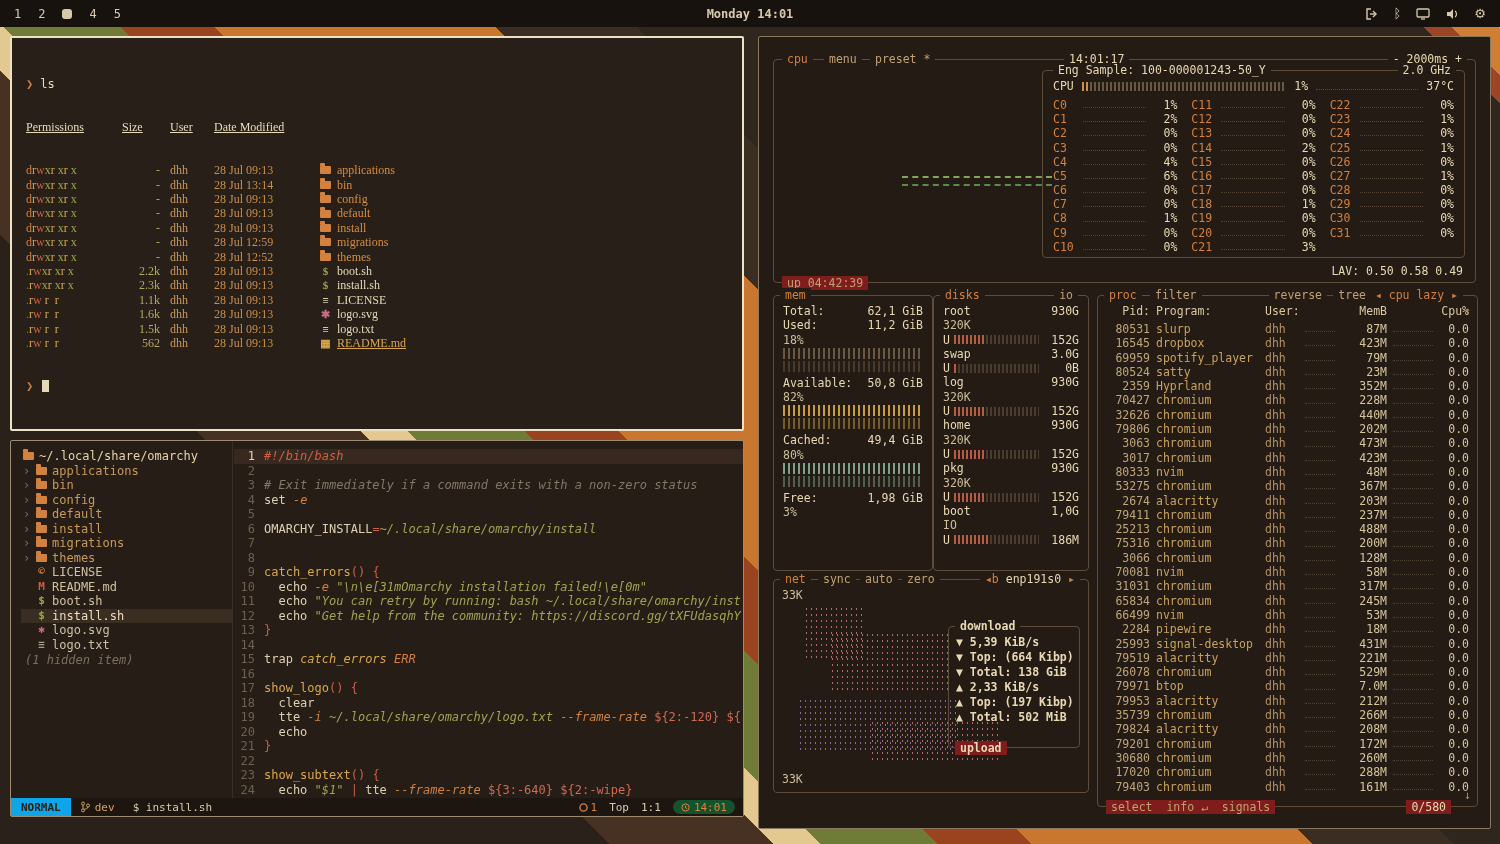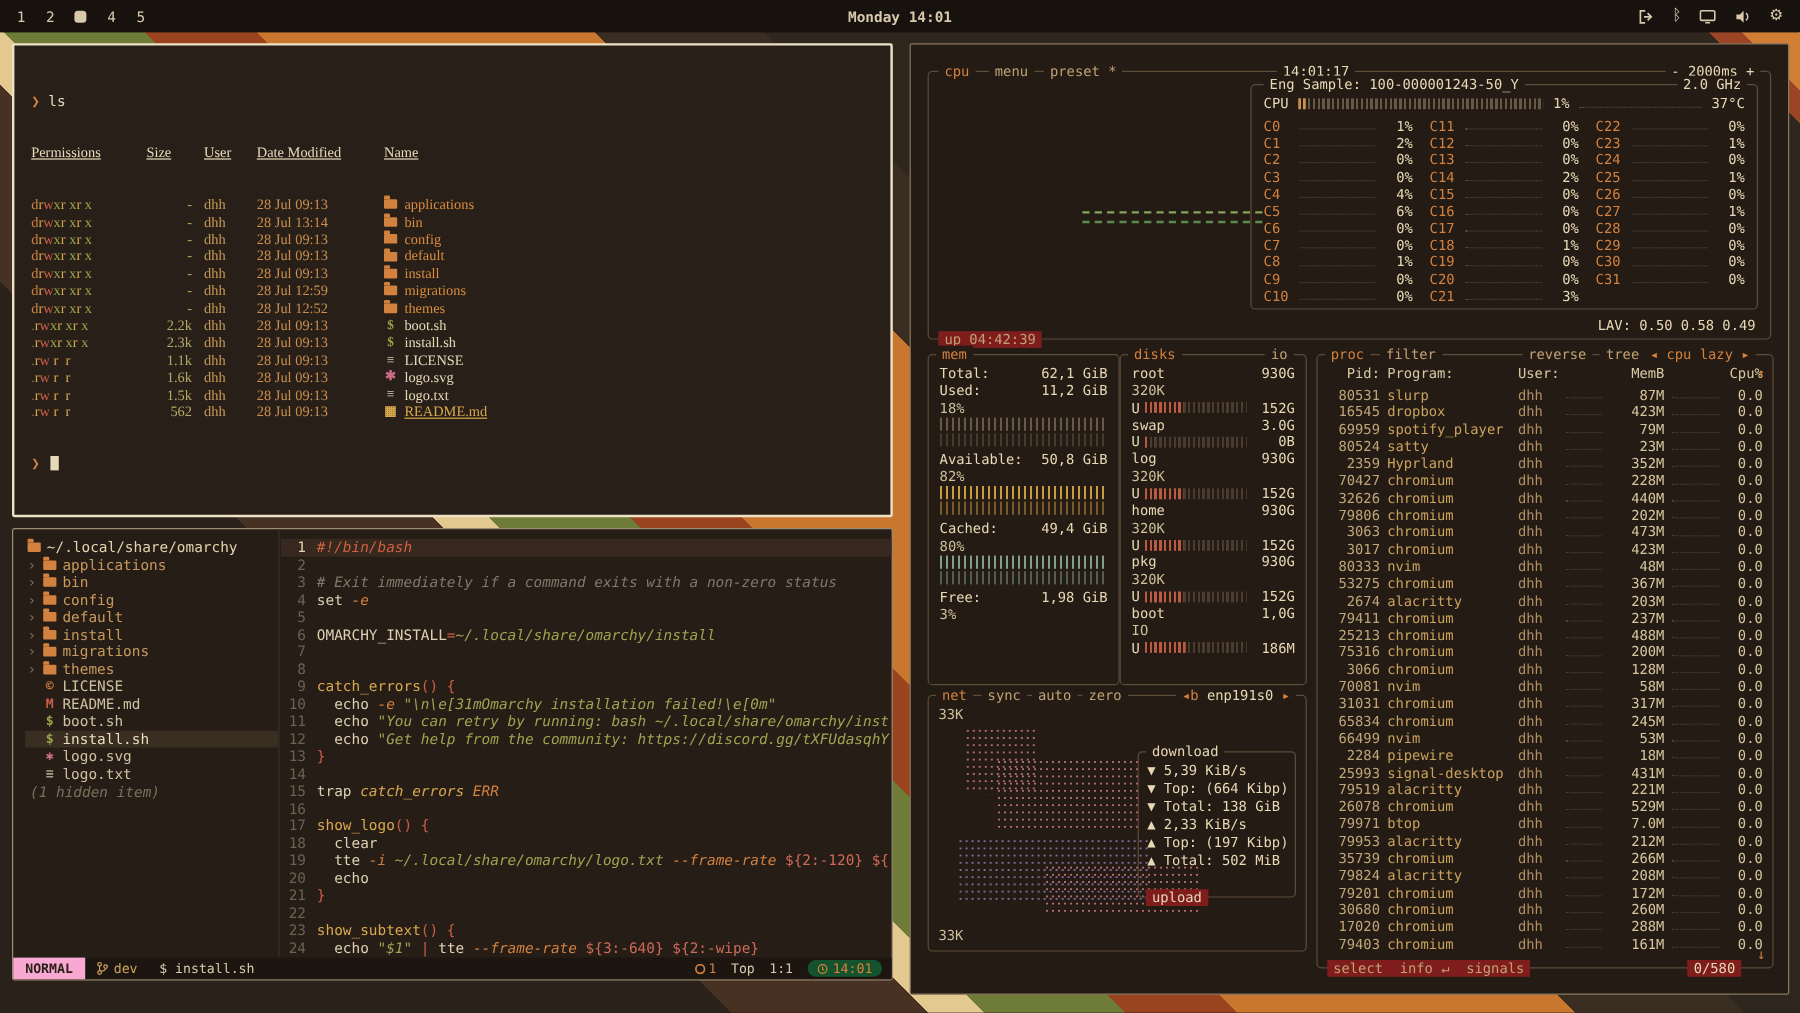--- a/index.html
+++ b/index.html
@@ -67,21 +67,21 @@
   .c-cm{color:#837768;font-style:italic;}
   .c-str{color:#a0a351;font-style:italic;}
   .c-flag{color:#d2813e;font-style:italic;}
   .c-fn{color:#d9a84e;}
   .c-fnit{color:#d9a84e;font-style:italic;}
   .c-red{color:#cc5f45;}
   .c-var{color:#cf6a55;}
   .c-path{color:#a0a351;font-style:italic;}
   .c-txt{color:#ddd0b2;}
   .statusbar{position:absolute;left:0;right:0;bottom:0;height:18px;background:#1c1510;display:flex;align-items:center;font-size:11px;color:#cfa35f;}
-  .sb-mode{background:#f9a8d4;color:#2a2016;font-weight:bold;padding:0 10px;height:100%;display:flex;align-items:center;}
+  .sb-mode{background:#0ea5e9;color:#2a2016;font-weight:bold;padding:0 10px;height:100%;display:flex;align-items:center;}
   .sb-seg{padding:0 9px;display:flex;align-items:center;gap:5px;}
   .sb-file{color:#d8cbad;}
   .sb-right{margin-left:auto;display:flex;align-items:center;gap:12px;padding-right:8px;}
   .sb-mark{color:#d2813e;display:flex;gap:3px;align-items:center;}
   .sb-clock{background:#14532d;color:#e0803c;border-radius:9px;height:14px;display:flex;align-items:center;gap:4px;padding:0 8px;}
   
   #win-btop{font-size:11.5px;line-height:14.3px;}
   .bbox{position:absolute;border:1px solid #5c4c39;border-radius:4px;}
   .btit{position:absolute;top:-8px;background:#241b15;padding:0 5px;white-space:pre;}
   .bfoot{position:absolute;bottom:-8px;background:#7f1d1d;padding:0 5px;white-space:pre;}
@@ -115,21 +115,21 @@
   .bar-teal{--tc:#7fa18b;}
   #box-disks{left:174px;top:258px;width:156px;height:276px;padding:8px 9px;}
   .dline{display:flex;justify-content:space-between;height:14.3px;color:#e8d9b4;}
   .dio{height:14.3px;color:#cdbf9a;}
   .dmet{display:flex;align-items:center;height:14.3px;color:#e8d9b4;gap:4px;}
   .meter{flex:1;height:9px;background:repeating-linear-gradient(90deg,#4a3d30 0 2px,transparent 2px 4px);position:relative;}
   .meter i{position:absolute;left:0;top:0;bottom:0;background:repeating-linear-gradient(90deg,#bb5a42 0 2px,transparent 2px 4px);}
   .dused{width:36px;text-align:right;}
   #box-net{left:14px;top:542px;width:316px;height:214px;}
   .netscale{position:absolute;left:8px;color:#cdbf9a;}
-  #net-info{position:absolute;right:8px;top:46px;width:132px;height:122px;border:1px solid #5c4c39;border-radius:4px;padding:8px 7px 4px 7px;}
+  #net-info{position:absolute;right:8px;top:46px;width:132px;height:122px;border:1px solid #5c4c39;border-radius:4px;padding:8px 7px 4px 7px;font-weight:bold;}
   #net-info div{height:15px;color:#e8d9b4;white-space:pre;}
   .ng{position:absolute;background-image:radial-gradient(circle,#b56b72 0.9px,transparent 1.1px);background-size:5px 6px;}
   .ng.purple{background-image:radial-gradient(circle,#8a6a9a 0.9px,transparent 1.1px);}
   #box-proc{left:338px;top:258px;width:381px;height:512px;}
   .prochead{display:grid;grid-template-columns:44px 1fr 34px 30px 46px 40px 30px;column-gap:6px;padding:8px 8px 0 8px;color:#d8c9a4;height:24px;}
   .prochead .r{text-align:right;}
   #proc-rows{position:absolute;left:8px;right:8px;top:26px;bottom:14px;overflow:hidden;}
   .prow{display:grid;grid-template-columns:44px 1fr 34px 30px 46px 40px 30px;column-gap:6px;height:14.3px;align-items:center;}
   .prow .pid{color:#bfa679;text-align:right;}
   .prow .prg{color:#c9a25d;overflow:hidden;}
@@ -186,21 +186,20 @@
   <div class="termpad">
     <div class="promptline">
       <span class="psym">❯</span>
       <span class="pcmd">ls</span>
     </div>
     <div class="ls-head">
       <span>Permissions</span>
       <span>Size</span>
       <span>User</span>
       <span>Date Modified</span>
-      <span>Name</span>
     </div>
     <div id="ls-rows"><div class="ls-row"><span class="ls-perm"><span style="color: rgb(210, 129, 62);">d</span><span style="color: rgb(217, 168, 78);">r</span><span style="color: rgb(204, 95, 69);">w</span><span style="color: rgb(154, 166, 72);">x</span><span style="color: rgb(217, 168, 78);">r</span><span> </span><span style="color: rgb(154, 166, 72);">x</span><span style="color: rgb(217, 168, 78);">r</span><span> </span><span style="color: rgb(154, 166, 72);">x</span></span><span class="ls-size">-</span><span class="ls-user">dhh</span><span class="ls-date">28 Jul 09:13</span><span class="ls-name name-dir"><span class="ic-folder"></span><span>applications</span></span></div><div class="ls-row"><span class="ls-perm"><span style="color: rgb(210, 129, 62);">d</span><span style="color: rgb(217, 168, 78);">r</span><span style="color: rgb(204, 95, 69);">w</span><span style="color: rgb(154, 166, 72);">x</span><span style="color: rgb(217, 168, 78);">r</span><span> </span><span style="color: rgb(154, 166, 72);">x</span><span style="color: rgb(217, 168, 78);">r</span><span> </span><span style="color: rgb(154, 166, 72);">x</span></span><span class="ls-size">-</span><span class="ls-user">dhh</span><span class="ls-date">28 Jul 13:14</span><span class="ls-name name-dir"><span class="ic-folder"></span><span>bin</span></span></div><div class="ls-row"><span class="ls-perm"><span style="color: rgb(210, 129, 62);">d</span><span style="color: rgb(217, 168, 78);">r</span><span style="color: rgb(204, 95, 69);">w</span><span style="color: rgb(154, 166, 72);">x</span><span style="color: rgb(217, 168, 78);">r</span><span> </span><span style="color: rgb(154, 166, 72);">x</span><span style="color: rgb(217, 168, 78);">r</span><span> </span><span style="color: rgb(154, 166, 72);">x</span></span><span class="ls-size">-</span><span class="ls-user">dhh</span><span class="ls-date">28 Jul 09:13</span><span class="ls-name name-dir"><span class="ic-folder"></span><span>config</span></span></div><div class="ls-row"><span class="ls-perm"><span style="color: rgb(210, 129, 62);">d</span><span style="color: rgb(217, 168, 78);">r</span><span style="color: rgb(204, 95, 69);">w</span><span style="color: rgb(154, 166, 72);">x</span><span style="color: rgb(217, 168, 78);">r</span><span> </span><span style="color: rgb(154, 166, 72);">x</span><span style="color: rgb(217, 168, 78);">r</span><span> </span><span style="color: rgb(154, 166, 72);">x</span></span><span class="ls-size">-</span><span class="ls-user">dhh</span><span class="ls-date">28 Jul 09:13</span><span class="ls-name name-dir"><span class="ic-folder"></span><span>default</span></span></div><div class="ls-row"><span class="ls-perm"><span style="color: rgb(210, 129, 62);">d</span><span style="color: rgb(217, 168, 78);">r</span><span style="color: rgb(204, 95, 69);">w</span><span style="color: rgb(154, 166, 72);">x</span><span style="color: rgb(217, 168, 78);">r</span><span> </span><span style="color: rgb(154, 166, 72);">x</span><span style="color: rgb(217, 168, 78);">r</span><span> </span><span style="color: rgb(154, 166, 72);">x</span></span><span class="ls-size">-</span><span class="ls-user">dhh</span><span class="ls-date">28 Jul 09:13</span><span class="ls-name name-dir"><span class="ic-folder"></span><span>install</span></span></div><div class="ls-row"><span class="ls-perm"><span style="color: rgb(210, 129, 62);">d</span><span style="color: rgb(217, 168, 78);">r</span><span style="color: rgb(204, 95, 69);">w</span><span style="color: rgb(154, 166, 72);">x</span><span style="color: rgb(217, 168, 78);">r</span><span> </span><span style="color: rgb(154, 166, 72);">x</span><span style="color: rgb(217, 168, 78);">r</span><span> </span><span style="color: rgb(154, 166, 72);">x</span></span><span class="ls-size">-</span><span class="ls-user">dhh</span><span class="ls-date">28 Jul 12:59</span><span class="ls-name name-dir"><span class="ic-folder"></span><span>migrations</span></span></div><div class="ls-row"><span class="ls-perm"><span style="color: rgb(210, 129, 62);">d</span><span style="color: rgb(217, 168, 78);">r</span><span style="color: rgb(204, 95, 69);">w</span><span style="color: rgb(154, 166, 72);">x</span><span style="color: rgb(217, 168, 78);">r</span><span> </span><span style="color: rgb(154, 166, 72);">x</span><span style="color: rgb(217, 168, 78);">r</span><span> </span><span style="color: rgb(154, 166, 72);">x</span></span><span class="ls-size">-</span><span class="ls-user">dhh</span><span class="ls-date">28 Jul 12:52</span><span class="ls-name name-dir"><span class="ic-folder"></span><span>themes</span></span></div><div class="ls-row"><span class="ls-perm"><span style="color: rgb(122, 107, 85);">.</span><span style="color: rgb(217, 168, 78);">r</span><span style="color: rgb(204, 95, 69);">w</span><span style="color: rgb(154, 166, 72);">x</span><span style="color: rgb(217, 168, 78);">r</span><span> </span><span style="color: rgb(154, 166, 72);">x</span><span style="color: rgb(217, 168, 78);">r</span><span> </span><span style="color: rgb(154, 166, 72);">x</span></span><span class="ls-size">2.2k</span><span class="ls-user">dhh</span><span class="ls-date">28 Jul 09:13</span><span class="ls-name name-sh"><span class="ic-ch" style="color: rgb(154, 166, 72);">$</span><span>boot.sh</span></span></div><div class="ls-row"><span class="ls-perm"><span style="color: rgb(122, 107, 85);">.</span><span style="color: rgb(217, 168, 78);">r</span><span style="color: rgb(204, 95, 69);">w</span><span style="color: rgb(154, 166, 72);">x</span><span style="color: rgb(217, 168, 78);">r</span><span> </span><span style="color: rgb(154, 166, 72);">x</span><span style="color: rgb(217, 168, 78);">r</span><span> </span><span style="color: rgb(154, 166, 72);">x</span></span><span class="ls-size">2.3k</span><span class="ls-user">dhh</span><span class="ls-date">28 Jul 09:13</span><span class="ls-name name-sh"><span class="ic-ch" style="color: rgb(154, 166, 72);">$</span><span>install.sh</span></span></div><div class="ls-row"><span class="ls-perm"><span style="color: rgb(122, 107, 85);">.</span><span style="color: rgb(217, 168, 78);">r</span><span style="color: rgb(204, 95, 69);">w</span><span> </span><span style="color: rgb(217, 168, 78);">r</span><span> </span><span> </span><span style="color: rgb(217, 168, 78);">r</span><span> </span></span><span class="ls-size">1.1k</span><span class="ls-user">dhh</span><span class="ls-date">28 Jul 09:13</span><span class="ls-name name-file"><span class="ic-ch" style="color: rgb(216, 203, 173);">≡</span><span>LICENSE</span></span></div><div class="ls-row"><span class="ls-perm"><span style="color: rgb(122, 107, 85);">.</span><span style="color: rgb(217, 168, 78);">r</span><span style="color: rgb(204, 95, 69);">w</span><span> </span><span style="color: rgb(217, 168, 78);">r</span><span> </span><span> </span><span style="color: rgb(217, 168, 78);">r</span><span> </span></span><span class="ls-size">1.6k</span><span class="ls-user">dhh</span><span class="ls-date">28 Jul 09:13</span><span class="ls-name name-svg"><span class="ic-ch" style="color: rgb(201, 106, 134);">✱</span><span>logo.svg</span></span></div><div class="ls-row"><span class="ls-perm"><span style="color: rgb(122, 107, 85);">.</span><span style="color: rgb(217, 168, 78);">r</span><span style="color: rgb(204, 95, 69);">w</span><span> </span><span style="color: rgb(217, 168, 78);">r</span><span> </span><span> </span><span style="color: rgb(217, 168, 78);">r</span><span> </span></span><span class="ls-size">1.5k</span><span class="ls-user">dhh</span><span class="ls-date">28 Jul 09:13</span><span class="ls-name name-file"><span class="ic-ch" style="color: rgb(216, 203, 173);">≡</span><span>logo.txt</span></span></div><div class="ls-row"><span class="ls-perm"><span style="color: rgb(122, 107, 85);">.</span><span style="color: rgb(217, 168, 78);">r</span><span style="color: rgb(204, 95, 69);">w</span><span> </span><span style="color: rgb(217, 168, 78);">r</span><span> </span><span> </span><span style="color: rgb(217, 168, 78);">r</span><span> </span></span><span class="ls-size">562</span><span class="ls-user">dhh</span><span class="ls-date">28 Jul 09:13</span><span class="ls-name name-md"><span class="ic-ch" style="color: rgb(217, 168, 78);">▦</span><span>README.md</span></span></div></div>
     <div class="promptline">
       <span class="psym">❯</span>
       <span class="cursorblock"></span>
     </div>
   </div>
 </div>
 
 <div class="window" id="win-nvim">

